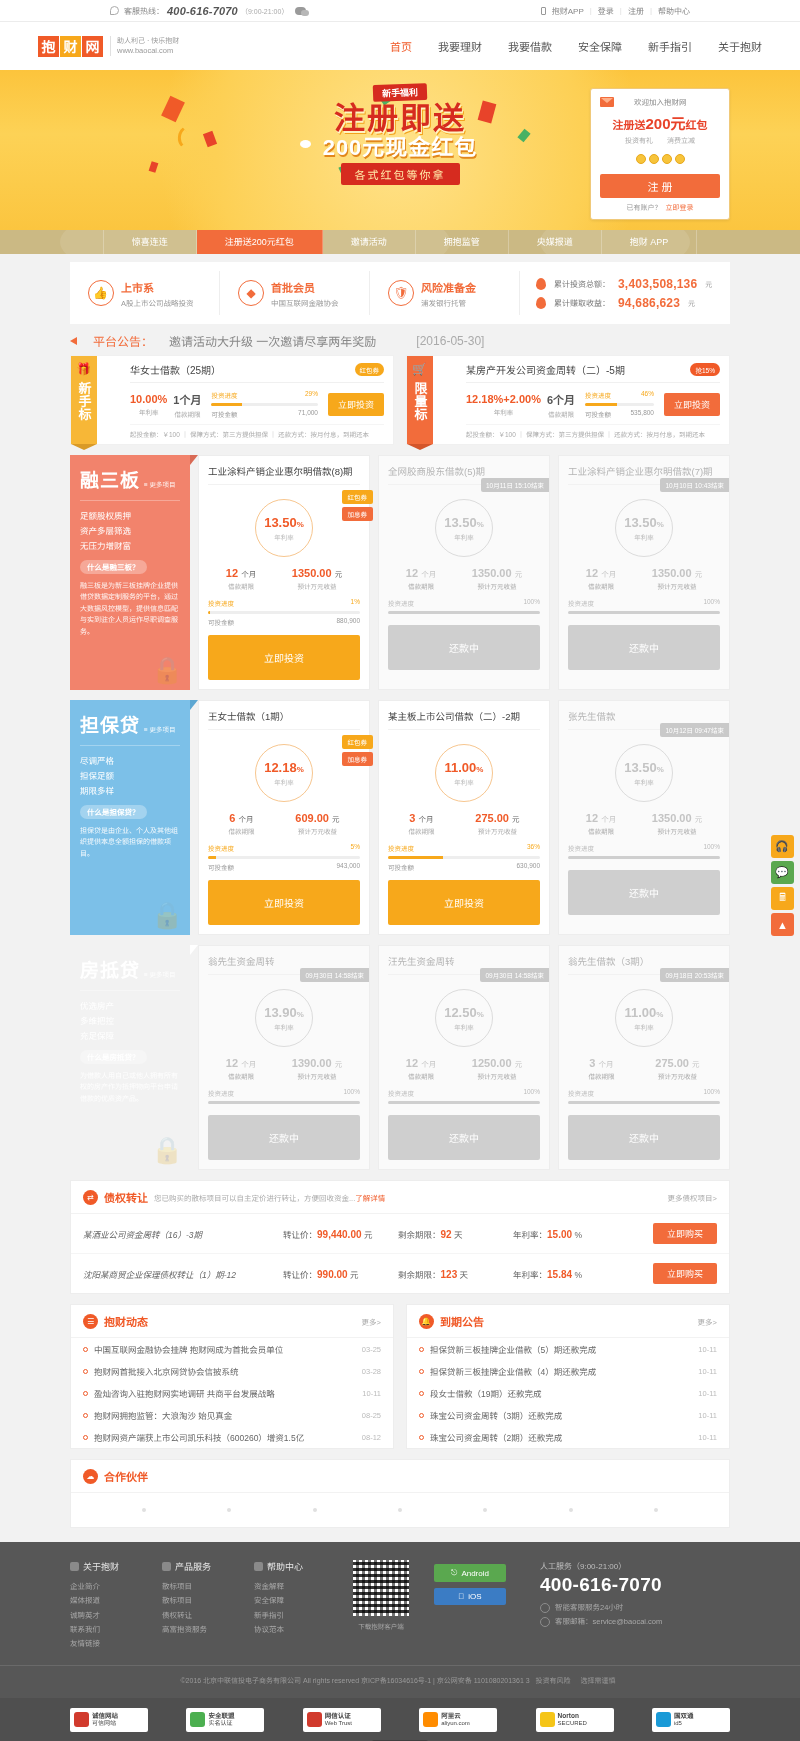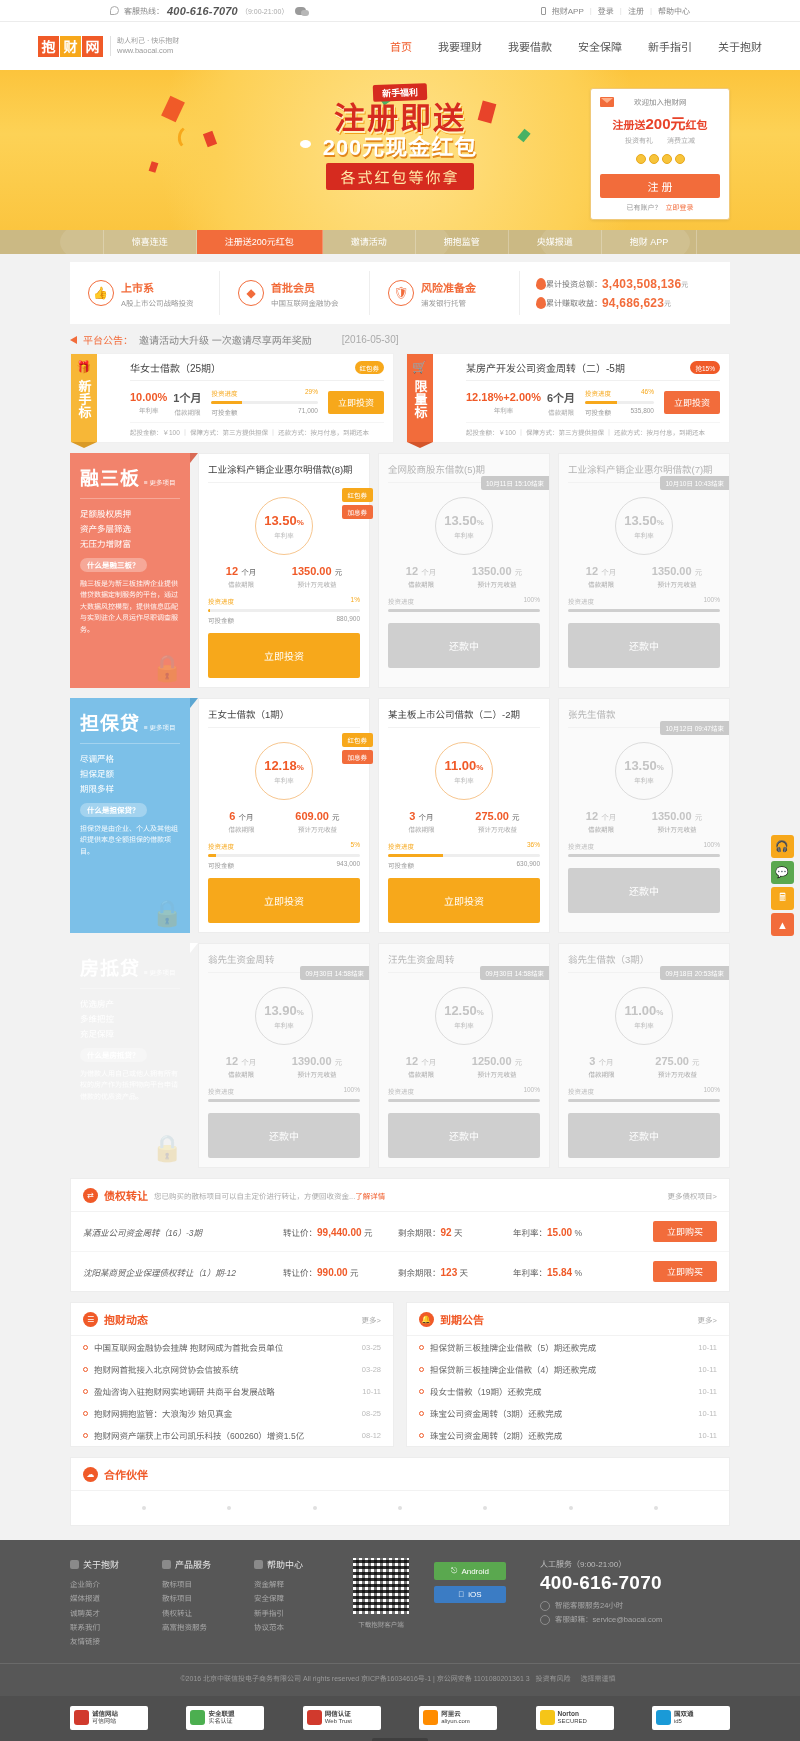--- a/index.html
+++ b/index.html
@@ -56,21 +56,21 @@
   .hero-center { position:absolute; left:50%; top:14px; transform:translateX(-50%);
       text-align:center; width:340px; }
   .hb-tag { display:inline-block; background:#d62b1f; color:#fff; font-size:9px;
       padding:2px 9px; border-radius:2px; font-weight:bold; margin-bottom:2px;
       transform:rotate(-2deg); }
   .hb-1 { font-size:31px; color:#d62b1f; font-weight:bold; letter-spacing:2px;
       text-shadow:1px 2px 0 #fff4c2, 2px 3px 0 #f3a31c; line-height:1.05; }
   .hb-2 { font-size:22px; color:#fff; font-weight:bold; letter-spacing:1px;
       text-shadow:1px 2px 0 #e2871b; line-height:1.1; }
   .hb-3 { display:inline-block; margin-top:3px; background:#d62b1f; color:#ffe9a8;
-      font-size:15px; padding:3px 14px; border-radius:2px; letter-spacing:2px; }
+      font-size:11px; padding:3px 14px; border-radius:2px; letter-spacing:2px; }
   .confetti { position:absolute; }
   .c1{left:165px;top:28px;width:16px;height:22px;background:#f05a28;transform:rotate(25deg);}
   .c2{left:205px;top:62px;width:10px;height:14px;background:#e8432a;transform:rotate(-20deg);}
   .c3{left:480px;top:32px;width:14px;height:20px;background:#e8432a;transform:rotate(15deg);}
   .c4{left:520px;top:60px;width:8px;height:11px;background:#49b163;transform:rotate(40deg);}
   .c5{left:380px;top:22px;width:9px;height:12px;background:#49b163;transform:rotate(-35deg);}
   .c6{left:150px;top:92px;width:7px;height:10px;background:#e8432a;transform:rotate(18deg);}
   .c7{left:340px;top:96px;width:6px;height:9px;background:#49b163;transform:rotate(-25deg);}
   .c8{left:300px;top:70px;width:11px;height:8px;background:#fff;border-radius:50%;}
   .ribbon{position:absolute;border:3px solid #f05a28;border-left:none;border-top:none;
@@ -112,28 +112,28 @@
   
   .trustbar { background:#fff; display:flex; align-items:center; height:62px;
       width:660px; margin:8px auto 0; }
   .trust-item { flex:1; display:flex; align-items:center; gap:7px; padding-left:18px;
       border-right:1px solid #eee; height:44px; }
   .trust-circle { width:26px; height:26px; border-radius:50%; border:1.5px solid #f26c3b;
       display:flex; align-items:center; justify-content:center; color:#f26c3b; font-size:12px; }
   .trust-txt .a { color:#f26c3b; font-size:11px; font-weight:bold; }
   .trust-txt .b { color:#999; font-size:7.5px; margin-top:2px; }
   .trust-stats { width:210px; padding-left:16px; }
-  .stat-row { display:flex; align-items:center; gap:0; margin:5px 0; font-size:8px; color:#777; }
+  .stat-row { display:flex; align-items:center; gap:8px; margin:5px 0; font-size:8px; color:#777; }
   .stat-ic { width:10px;height:12px;background:#f26c3b;border-radius:50% 50% 50% 50%/60% 60% 40% 40%; }
   .stat-num { color:#f26c3b; font-size:12px; font-weight:bold; letter-spacing:.2px; }
   .stat-unit { color:#999; font-size:7px; }
 
   
-  .notice { width:660px; margin:8px auto 0; display:flex; align-items:center; gap:6px;
-      font-size:10px; color:#888; }
+  .notice { width:660px; margin:8px auto 0; display:flex; align-items:center; gap:16px;
+      font-size:12px; color:#888; }
   .notice .horn { width:0;height:0;border-top:4px solid transparent;border-bottom:4px solid transparent;
       border-right:7px solid #f26c3b; }
   .notice .lb { color:#f26c3b; }
   .notice .dt { color:#aaa; margin-left:24px; }
 
   
   .featured { width:660px; margin:6px auto 0; display:flex; gap:12px; }
   .feat { flex:1; background:#fff; display:flex; position:relative; border:1px solid #f0f0f0; }
   .feat-tab { width:26px; color:#fff; text-align:center; padding-top:6px; position:relative; }
   .feat-tab.y { background:#f7b737; }

